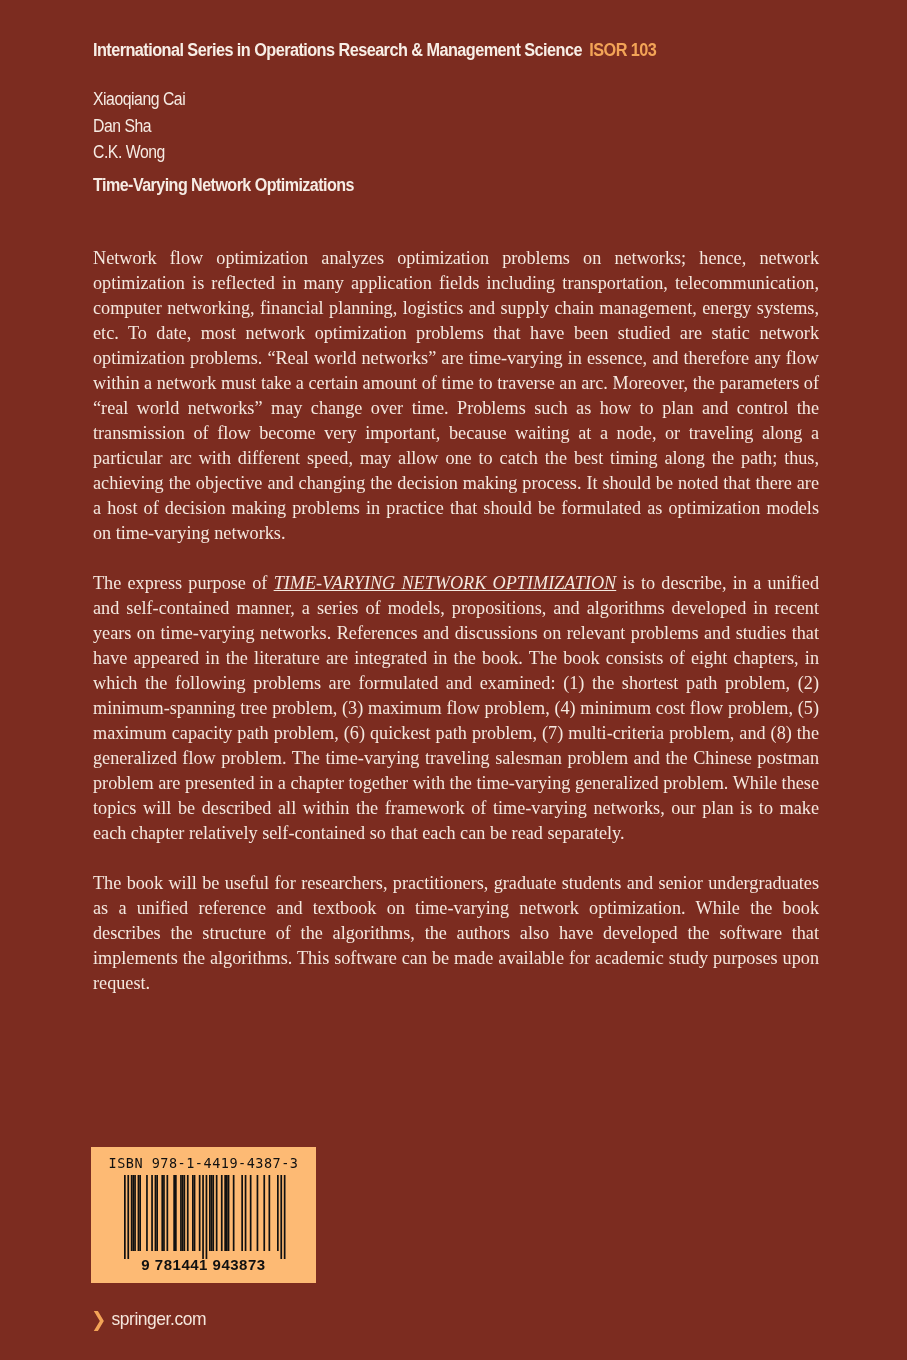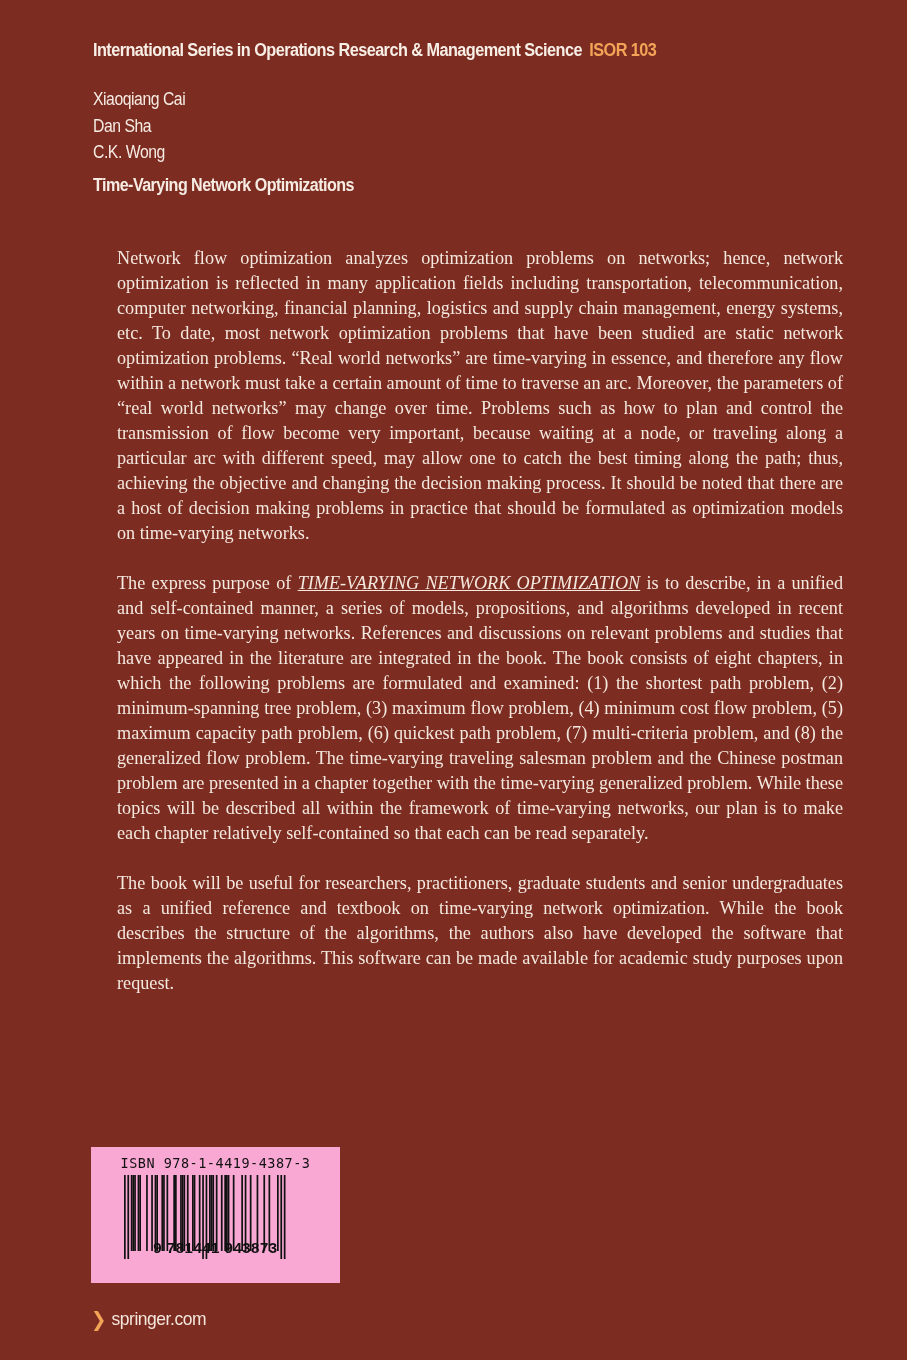--- a/index.html
+++ b/index.html
@@ -30,39 +30,39 @@
   #book-title {
     position: absolute; left: 93px; top: 175px;
     font-size: 17.5px; font-weight: bold; letter-spacing: -0.6px;
     transform: scaleX(0.92); transform-origin: left center;
     white-space: nowrap;
   }
 
   #blurb {
     position: absolute; left: 93px; top: 246px; width: 726px;
     font-size: 18.2px; line-height: 25px;
-    text-align: justify; color: #f4e8df; margin-left: 24px;
+    text-align: justify; color: #f4e8df;
   }
   #blurb p { margin: 0 0 25px 0; }
   #blurb p.last { margin-bottom: 0; }
   #blurb em { font-style: italic; text-decoration: underline; }
 
   #barcode-box {
     position: absolute; left: 91px; top: 1147px;
-    width: 249px; height: 136px; background: #f9a8d4;
+    width: 225px; height: 136px; background: #fdba74;
   }
   #isbn-text {
     position: absolute; left: 0; right: 0; top: 8px;
     text-align: center; color: #111;
     font-family: "DejaVu Sans Mono", "Liberation Mono", monospace;
     font-size: 13.5px; letter-spacing: 0.5px; white-space: nowrap;
   }
   #barcode-svg { position: absolute; left: 0; top: 0; }
   #barcode-digits {
-    position: absolute; left: 0; right: 0; top: 92px;
+    position: absolute; left: 0; right: 0; top: 109px;
     text-align: center; color: #111;
     font-family: "Liberation Sans", "DejaVu Sans", sans-serif;
     font-size: 15px; font-weight: bold; letter-spacing: 0.5px; white-space: nowrap;
   }
 
   #publisher-link {
     position: absolute; left: 91px; top: 1307px;
     font-size: 19px; letter-spacing: -0.5px;
     transform: scaleX(0.92); transform-origin: left center;
     color: #f4e6dc; text-decoration: none; white-space: nowrap;

